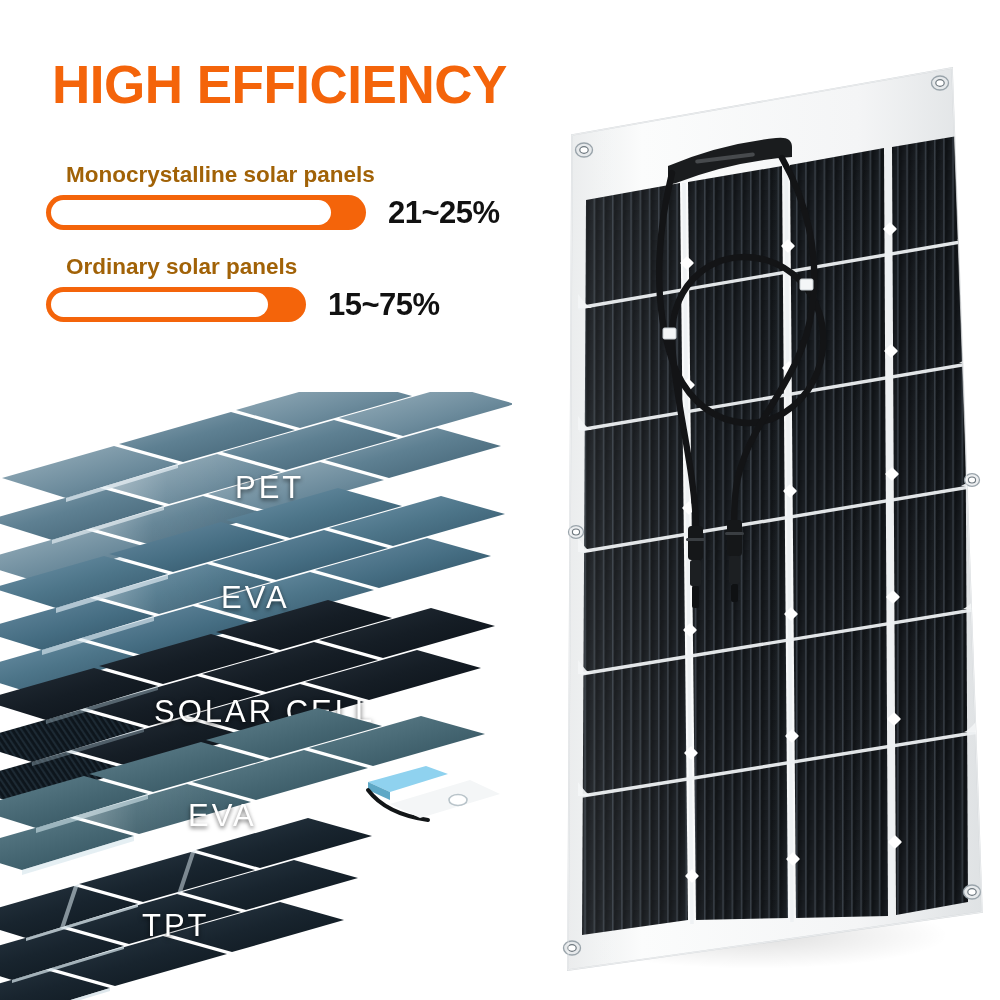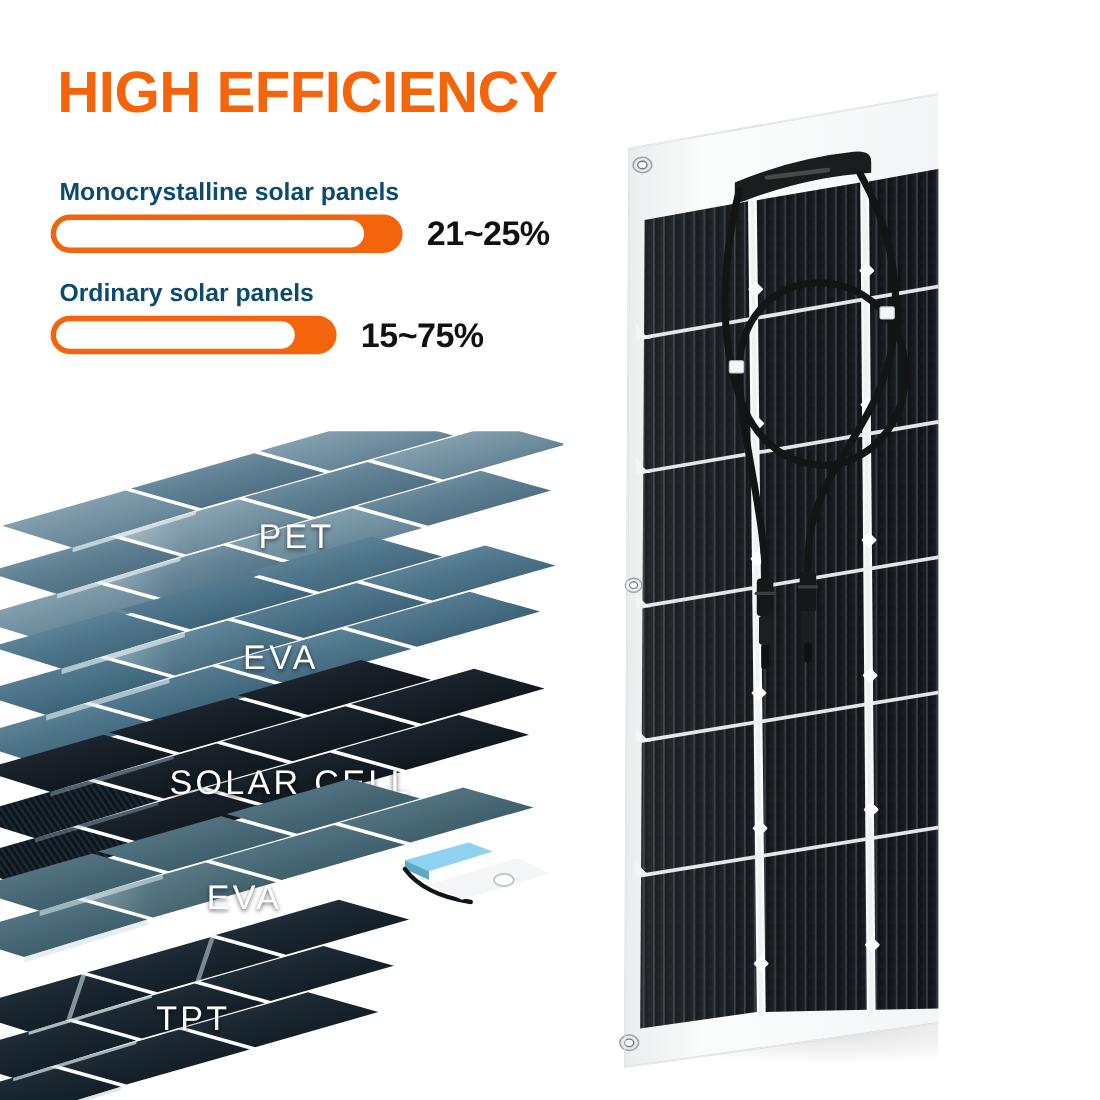--- a/index.html
+++ b/index.html
@@ -1,36 +1,36 @@
 <!DOCTYPE html>
 <html><head>
 <meta charset="utf-8">
 <style>
   html,body{margin:0;padding:0;}
   body{
     width:1000px;height:1000px;overflow:hidden;background:#ffffff;
     font-family:"Liberation Sans","DejaVu Sans",sans-serif;
     -webkit-font-smoothing:antialiased;
   }
-  #stage{position:relative;width:853px;height:1000px;background:#fff;overflow:hidden;}
+  #stage{position:relative;width:1000px;height:1000px;background:#fff;overflow:hidden;}
 
   
   .headline{
     position:absolute;left:52px;top:58px;
     font-size:53px;font-weight:bold;letter-spacing:-0.5px;
     color:#F4640A;line-height:1;white-space:nowrap;
   }
 
   
   .eff-block{position:absolute;left:46px;}
   .eff-row1{top:163px;}
   .eff-row2{top:255px;}
   .eff-label{
-    font-size:22.5px;font-weight:bold;color:#0c4a6e;
-    white-space:nowrap;line-height:1.1;margin-left:8px;
+    font-size:22.5px;font-weight:bold;color:#a16207;
+    white-space:nowrap;line-height:1.1;margin-left:20px;
   }
   .bar-line{display:flex;align-items:flex-start;margin-top:7px;}
   .bar{
     position:relative;height:35px;border-radius:18px;
     background:#F4640A;
     box-sizing:border-box;
     overflow:hidden;
     flex:0 0 auto;
   }
   .bar-inner{

